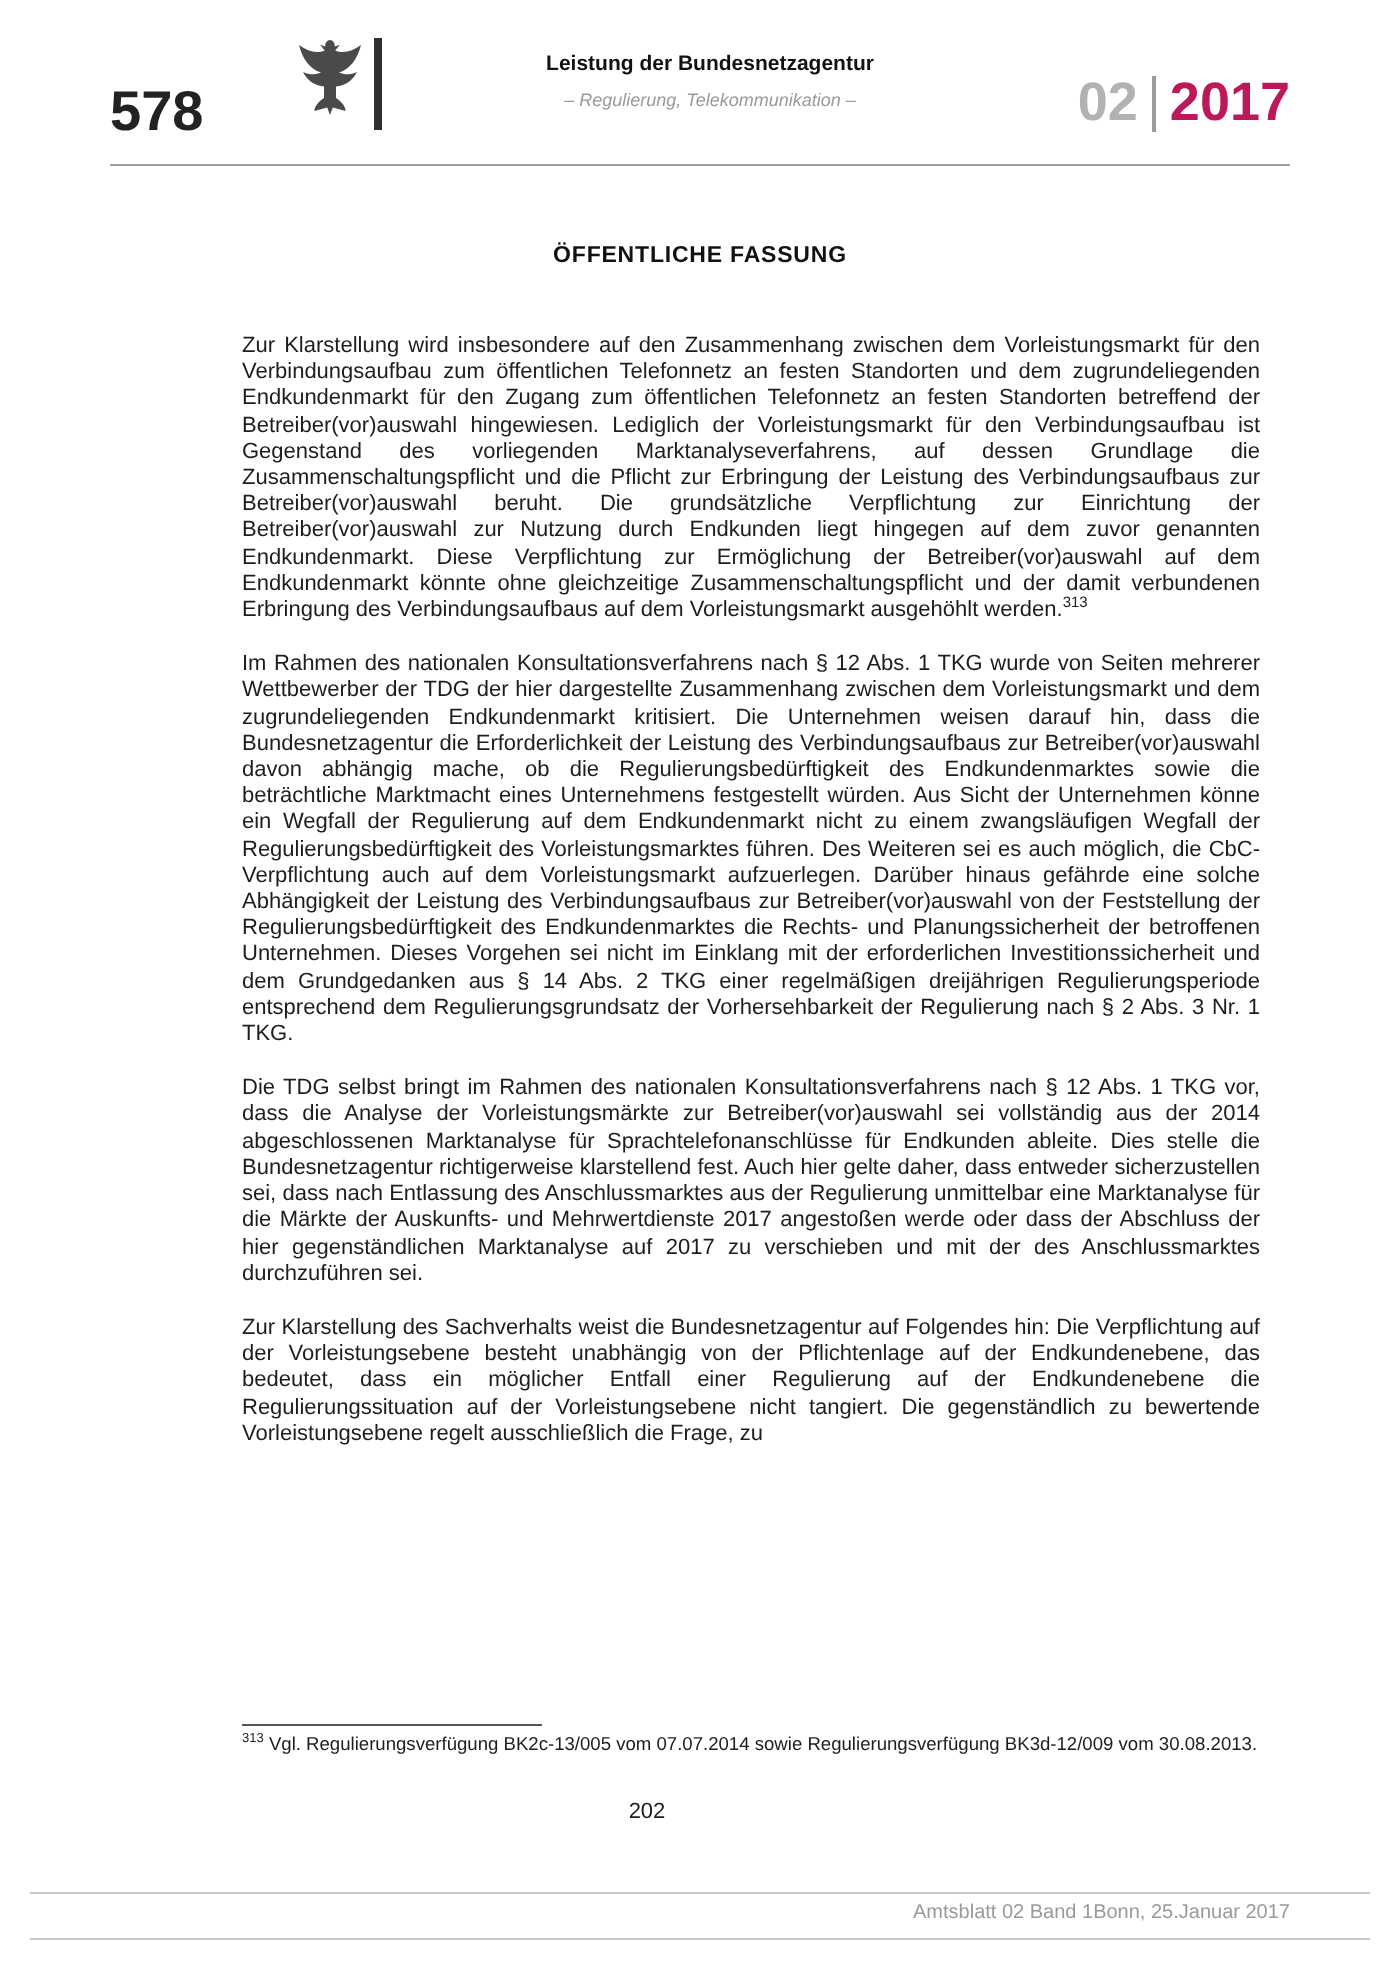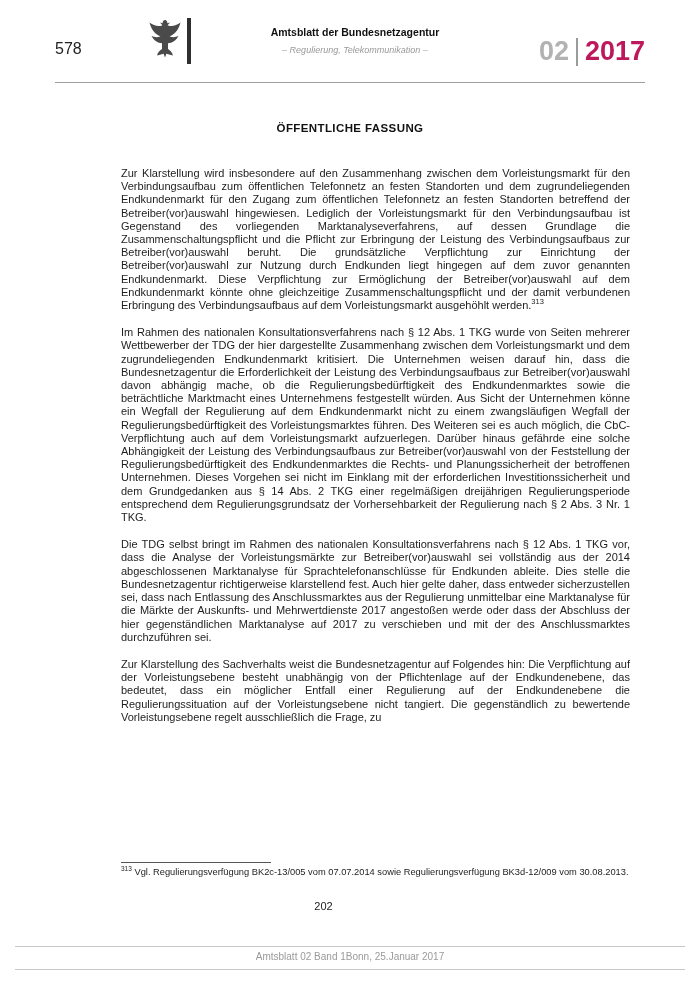--- a/index.html
+++ b/index.html
@@ -8,21 +8,21 @@
     position:relative;
     width:700px; height:990px;
     background:#ffffff;
     font-family:"Liberation Sans", sans-serif;
     color:#1d1d1d;
     overflow:hidden;
   }
   
   .hdr-pagenum {
     position:absolute; left:55px; top:40px;
-    font-size:16px; font-weight:normal; color:#222;
+    font-size:28px; font-weight:bold; color:#222;
   }
   .hdr-logo {
     position:absolute; left:148px; top:16px;
     display:flex; align-items:center;
   }
   .hdr-logo-bar { width:4px; height:46px; background:#2f2f2f; margin-left:5px; }
   .hdr-center {
     position:absolute; left:200px; top:26px; width:310px;
     text-align:center;
   }
@@ -66,42 +66,42 @@
   
   .page-num {
     position:absolute; left:0; top:900px; width:647px;
     text-align:center; font-size:11px; color:#1d1d1d;
   }
   
   .footer-rule-top    { position:absolute; left:15px; right:15px; top:946px; border-top:1px solid #c7c7c7; }
   .footer-rule-bottom { position:absolute; left:15px; right:15px; top:969px; border-top:1px solid #c7c7c7; }
   .footer-text {
     position:absolute; left:55px; right:55px; top:951px;
-    display:flex; justify-content:center;
+    display:flex; justify-content:flex-end;
     font-size:10px; color:#9a9a9a;
   }
 </style>
 </head>
 <body>
 
 <div class="page">
 
   <div class="hdr-pagenum">578</div>
 
   <div class="hdr-logo">
     <span>
       <svg width="34" height="46" viewBox="0 0 34 46" aria-hidden="true">
         <path d="M17 4 C15.5 4 14.5 5.5 14.6 7.2 L12 6.4 L14.4 9.2 C10.5 11 6 9.8 1.5 6.5 C3.2 13.5 7 18.5 12.5 20.3 C9.5 21.6 6.5 21.4 3.5 20 C5.8 24.6 9.8 27 14 27.2 L14 33 C11 35 9.3 37.2 9.2 39.5 L15.6 37.8 L17 41.5 L18.4 37.8 L24.8 39.5 C24.7 37.2 23 35 20 33 L20 27.2 C24.2 27 28.2 24.6 30.5 20 C27.5 21.4 24.5 21.6 21.5 20.3 C27 18.5 30.8 13.5 32.5 6.5 C28 9.8 23.5 11 19.6 9.2 L22 6.4 L19.4 7.2 C19.5 5.5 18.5 4 17 4 Z" fill="#4a4a4a"></path>
       </svg>
     </span>
     <span class="hdr-logo-bar"></span>
   </div>
 
   <div class="hdr-center">
-    <div class="hdr-title1">Amtsblatt der Bundesnetzagentur</div>
+    <div class="hdr-title1">Leistung der Bundesnetzagentur</div>
     <div class="hdr-sub">– Regulierung, Telekommunikation –</div>
   </div>
 
   <div class="hdr-issue">
     <span class="iss">02</span>
     <span class="sep"></span>
     <span class="yr">2017</span>
   </div>
 
   <div class="hdr-rule"></div>

